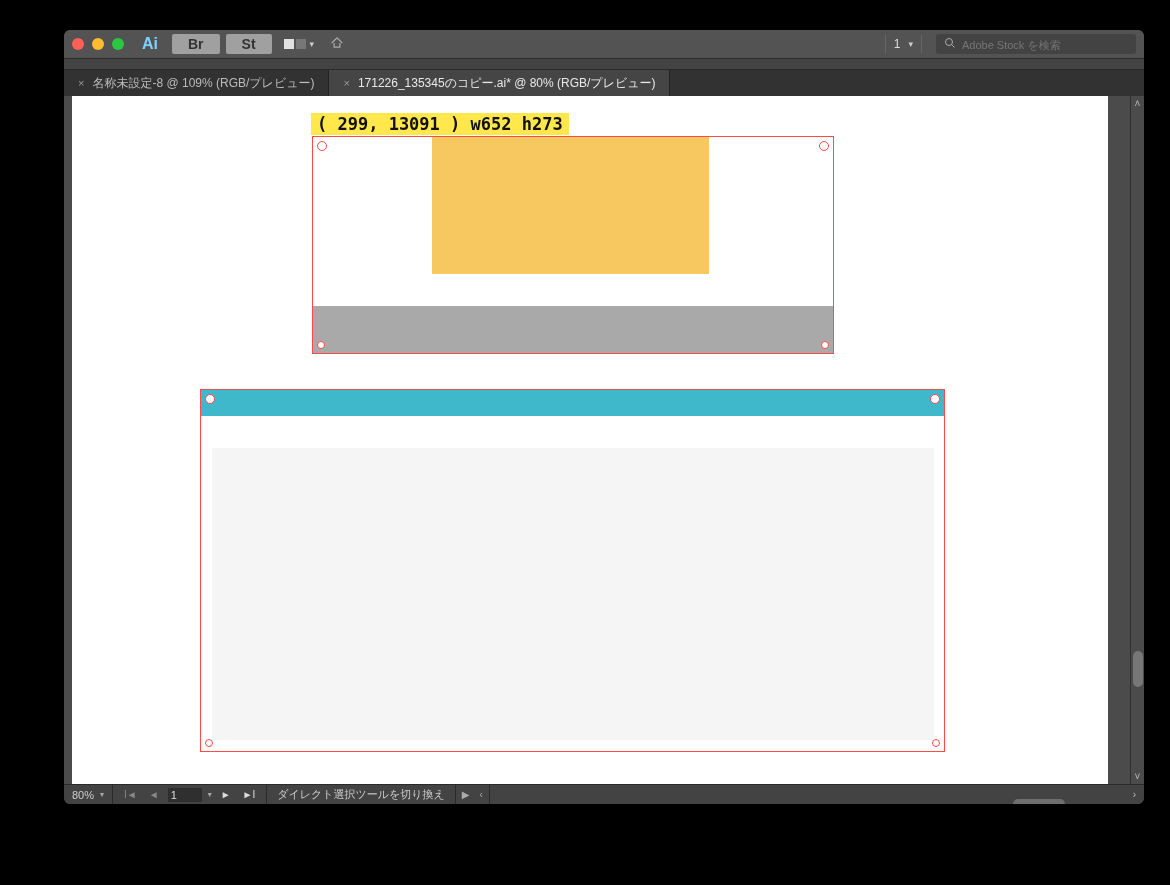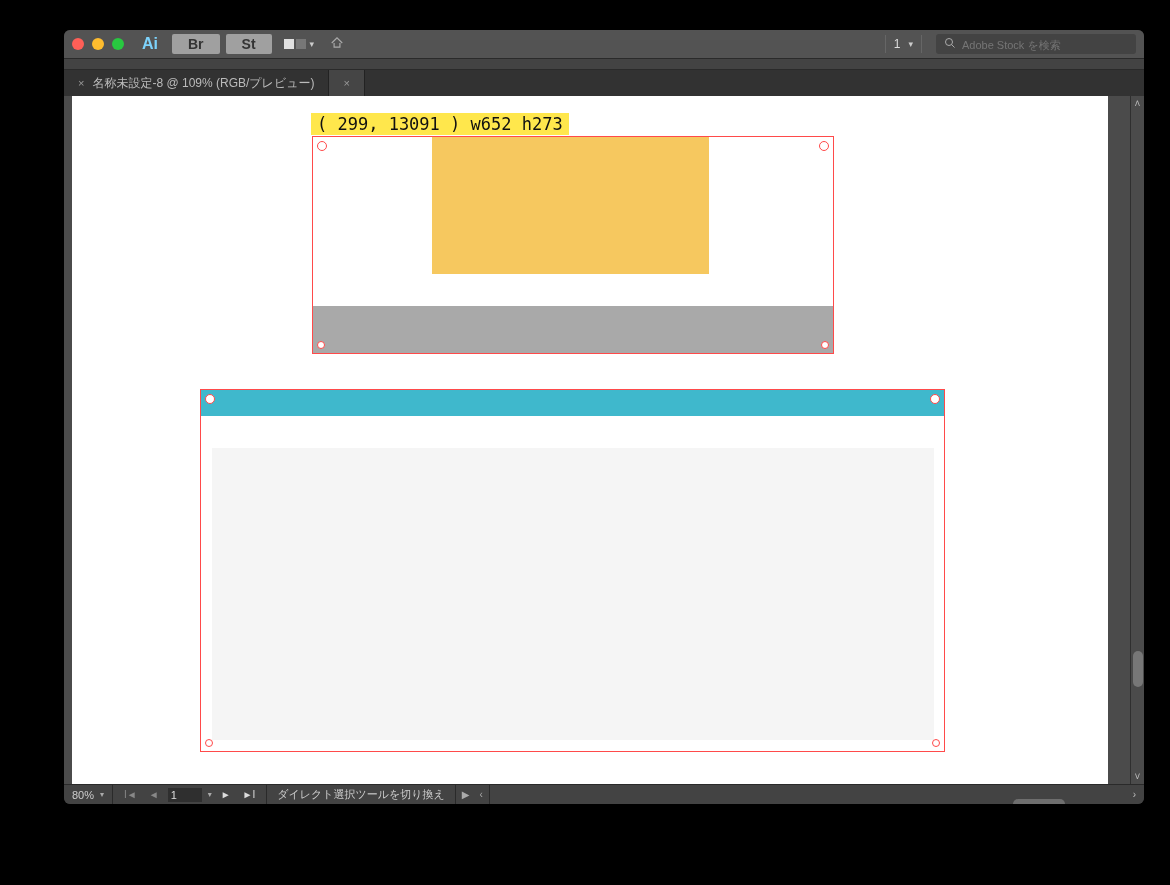--- a/index.html
+++ b/index.html
@@ -108,21 +108,21 @@
     height: 690px;
     background: #fff;
   }
   
   .anno-label {
     position: absolute;
     background: #ffe74c;
     color: #111;
     font-family: "Menlo", "Consolas", monospace;
     font-size: 17px;
-    font-weight: 400;
+    font-weight: 700;
     padding: 1px 6px;
     white-space: nowrap;
   }
   .sel-box {
     position: absolute;
     border: 1px solid #ff4a4a;
   }
   .sel-box::before, .sel-box::after,
   .sel-box .c-bl, .sel-box .c-br {
     content: "";
@@ -245,20 +245,21 @@
 
   <div class="control-bar"></div>
 
   <div class="doc-tabs">
     <div class="doc-tab">
       <span class="tab-close">×</span>
       <span>名称未設定-8 @ 109% (RGB/プレビュー)</span>
     </div>
     <div class="doc-tab active">
       <span class="tab-close">×</span>
+      <span>171226_135345のコピー.ai* @ 80% (RGB/プレビュー)</span>
     </div>
   </div>
 
   <div class="doc-area">
     <div class="canvas-wrap">
       <div class="artboard">
 
         <div class="anno-label box1-label">( 299, 13091 )  w652  h273</div>
         <div class="yellow-rect"></div>
         <div class="grey-bar"></div>

